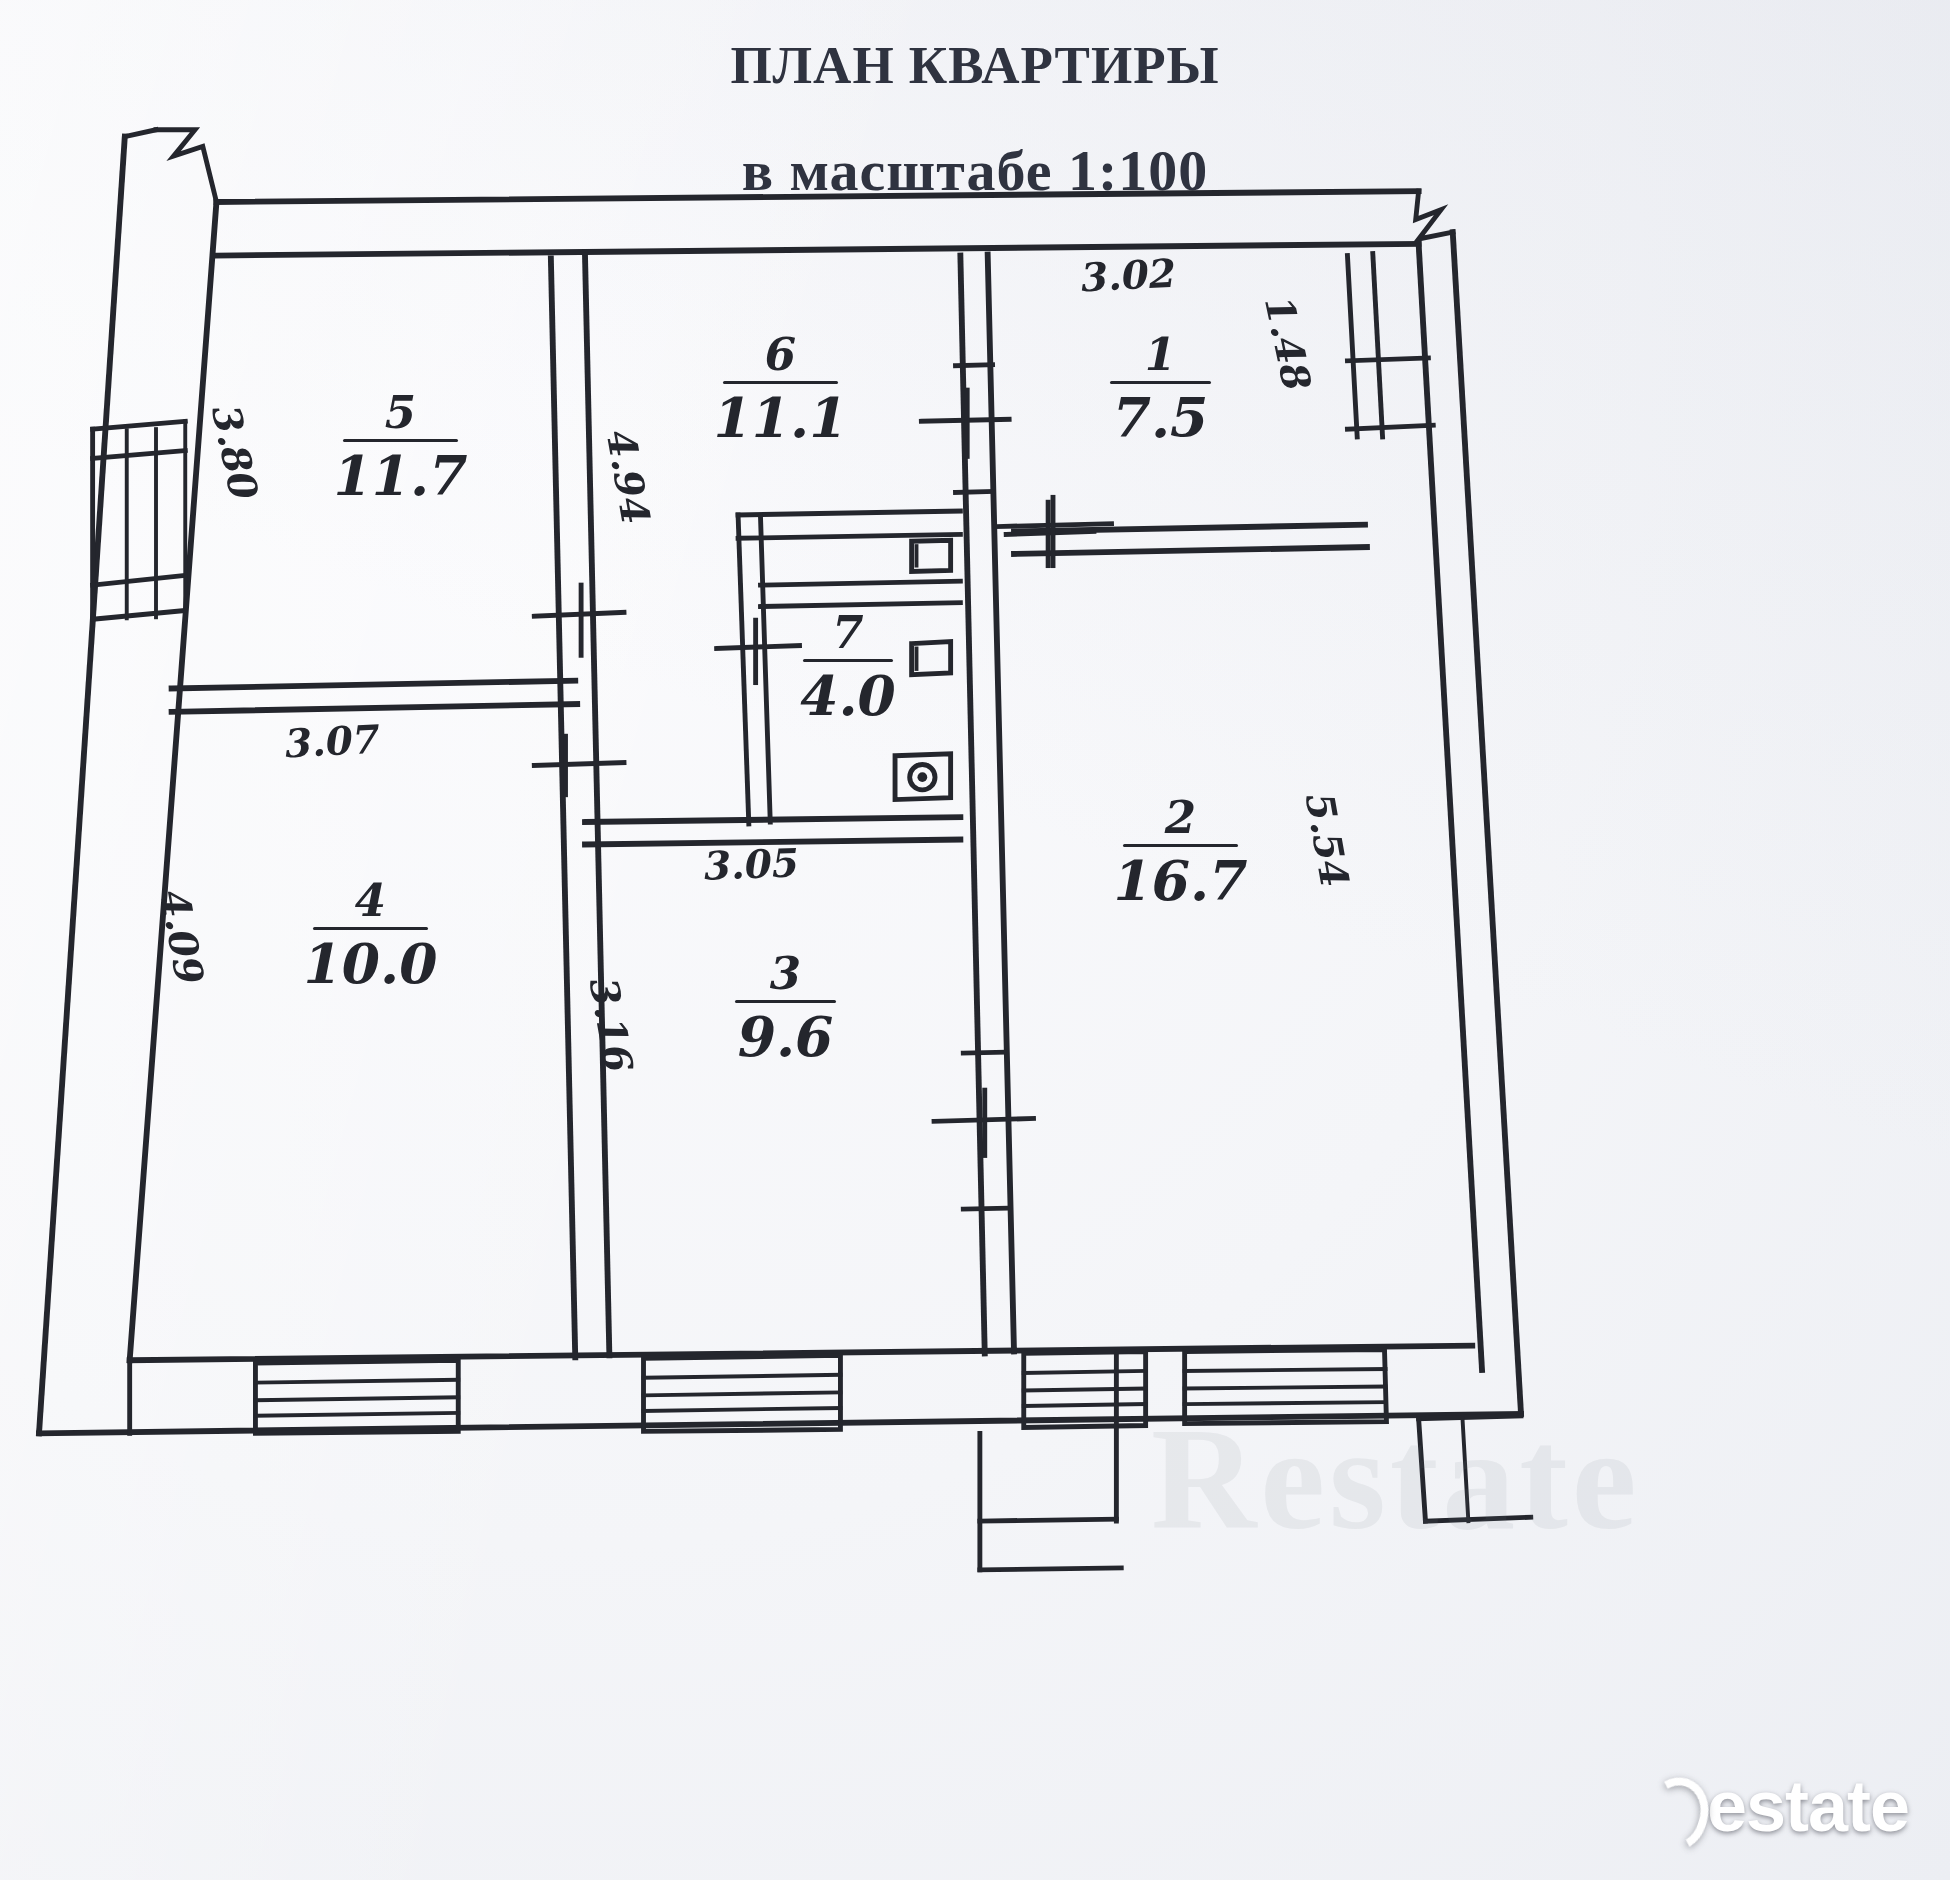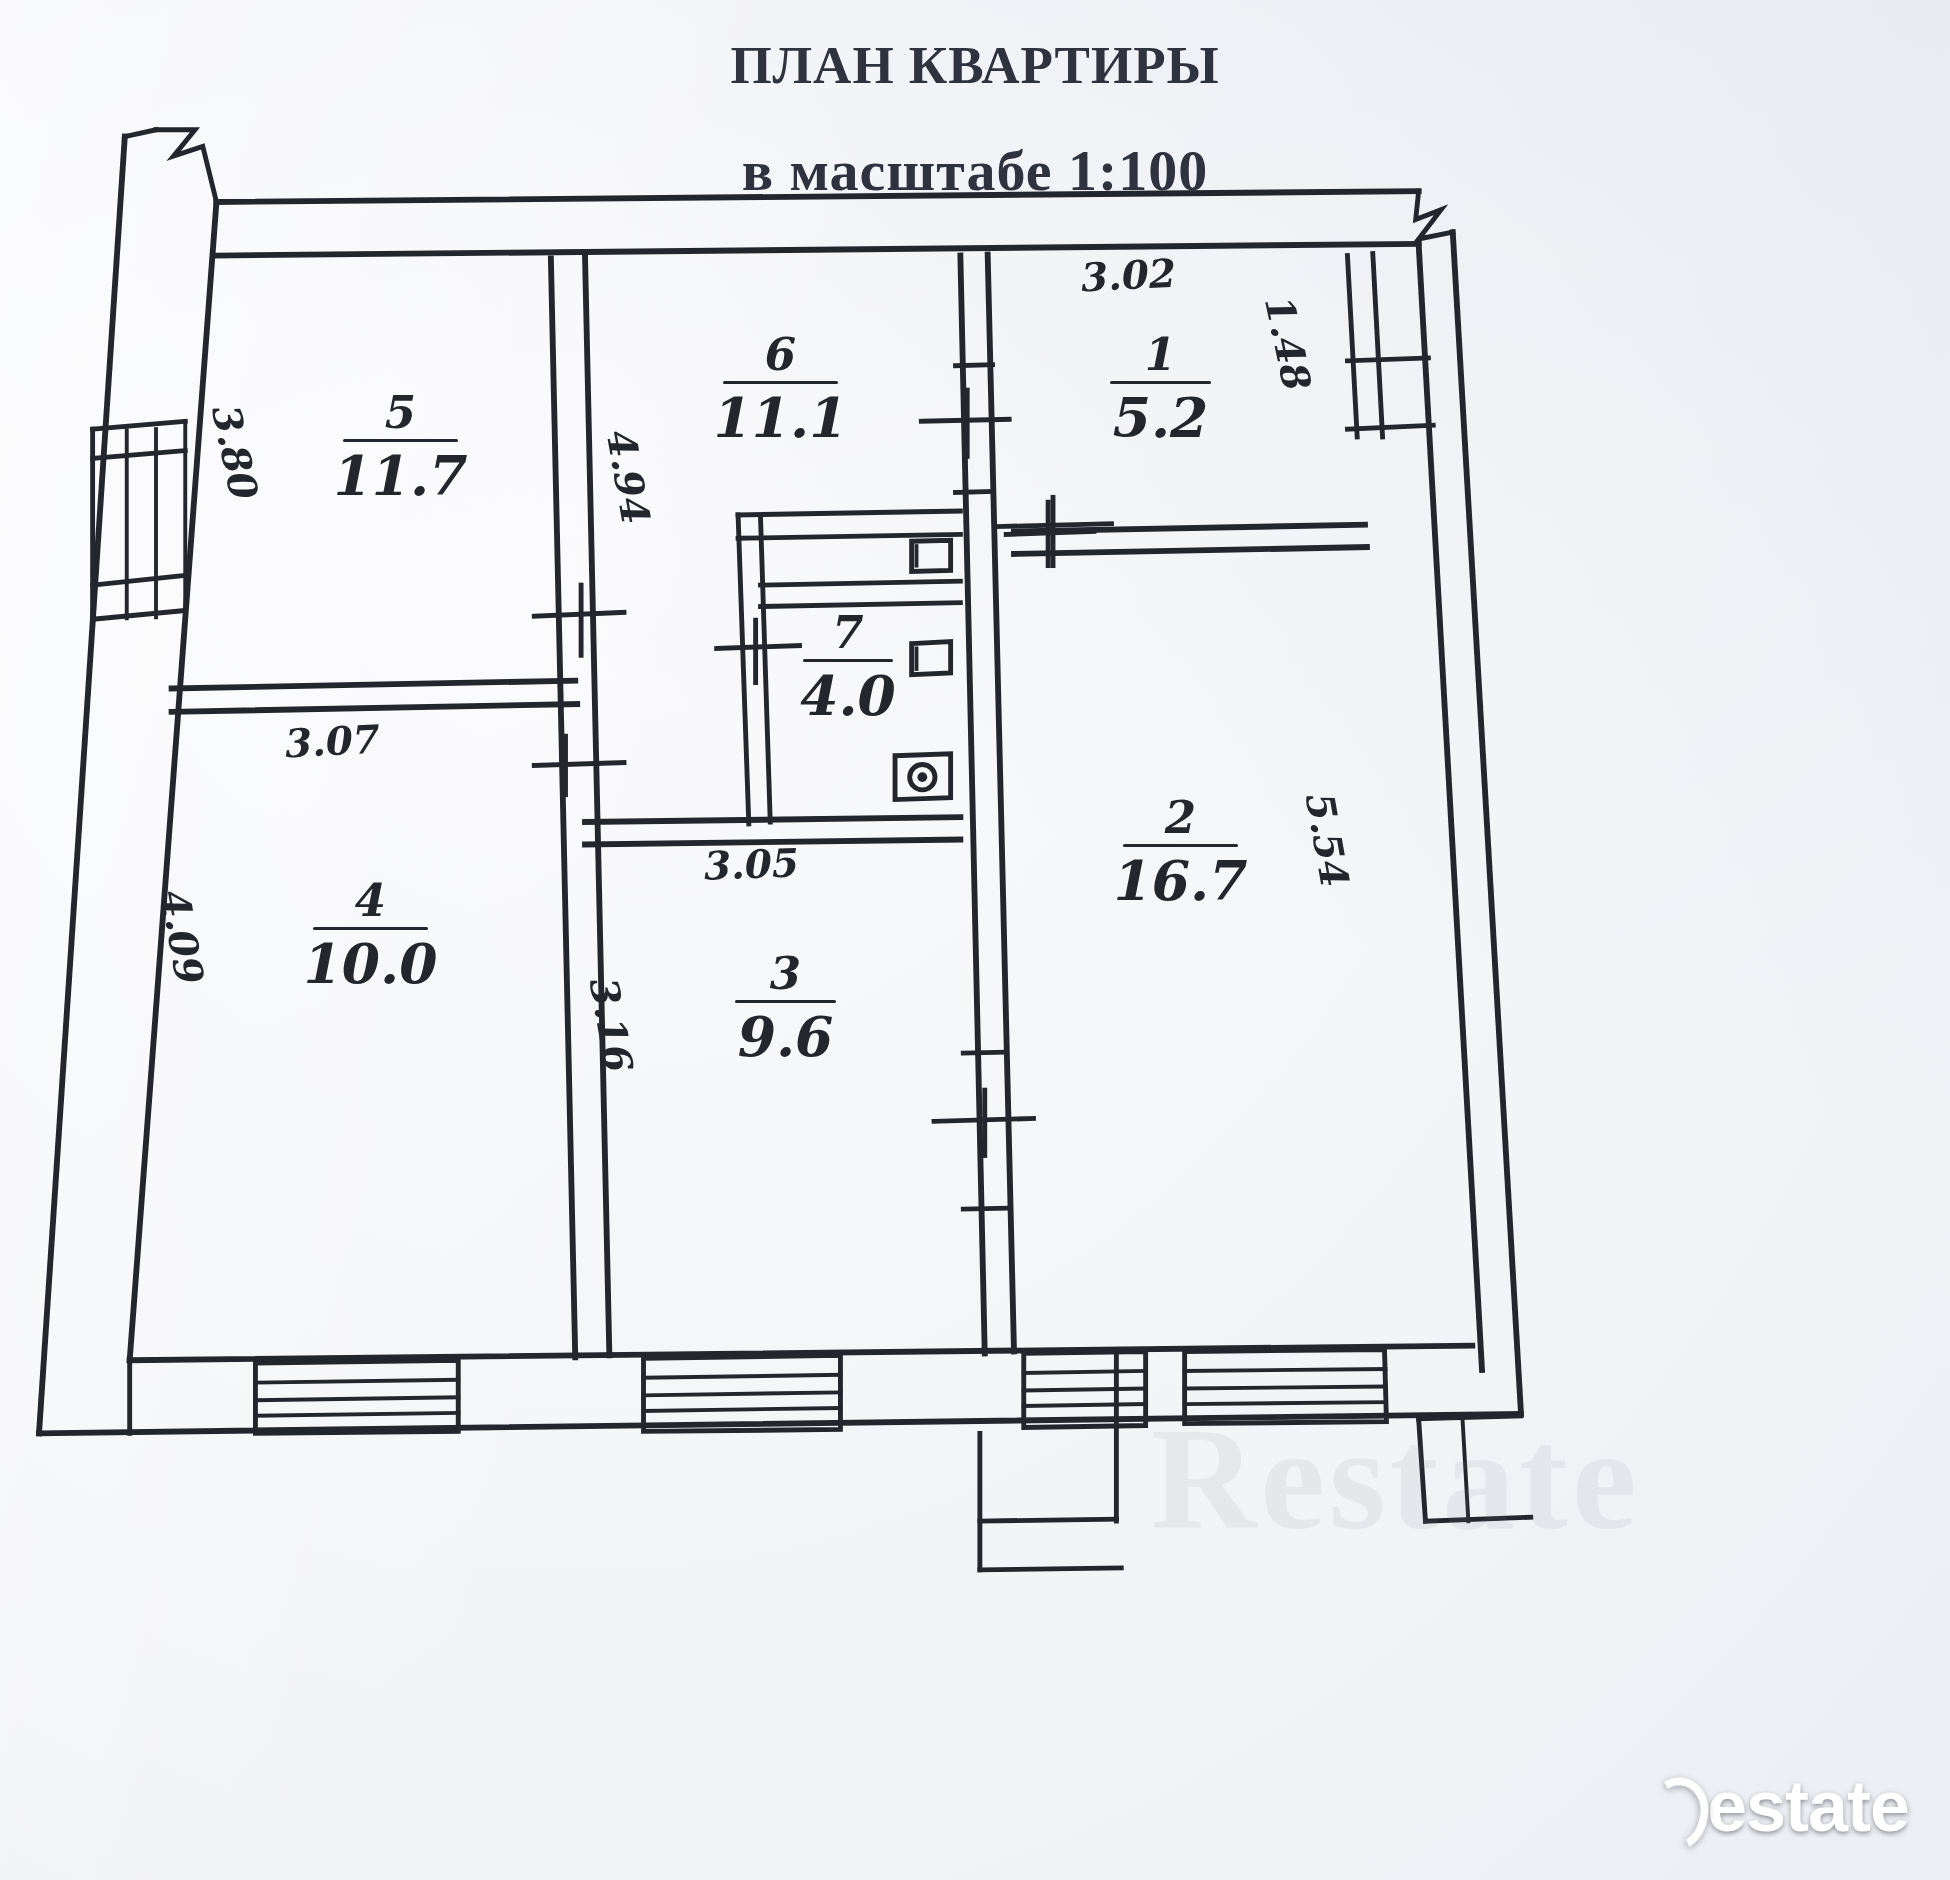--- a/index.html
+++ b/index.html
@@ -257,21 +257,21 @@
 
 <div class="hand room-label" style="left:683px;top:951px;width:205px;">
   <span class="room-num">3</span>
   <span class="room-rule" style="width:101px;"></span>
   <span class="room-area">9.6</span>
 </div>
 
 <div class="hand room-label" style="left:1063px;top:332px;width:195px;">
   <span class="room-num">1</span>
   <span class="room-rule" style="width:101px;"></span>
-  <span class="room-area">5.2</span>
+  <span class="room-area">7.5</span>
 </div>
 
 <div class="hand room-label" style="left:1073px;top:795px;width:215px;">
   <span class="room-num">2</span>
   <span class="room-rule"></span>
   <span class="room-area">16.7</span>
 </div>
 
 <div class="hand dim" style="left:1081px;top:256px;transform:rotate(-3deg);">3.02</div>
 

